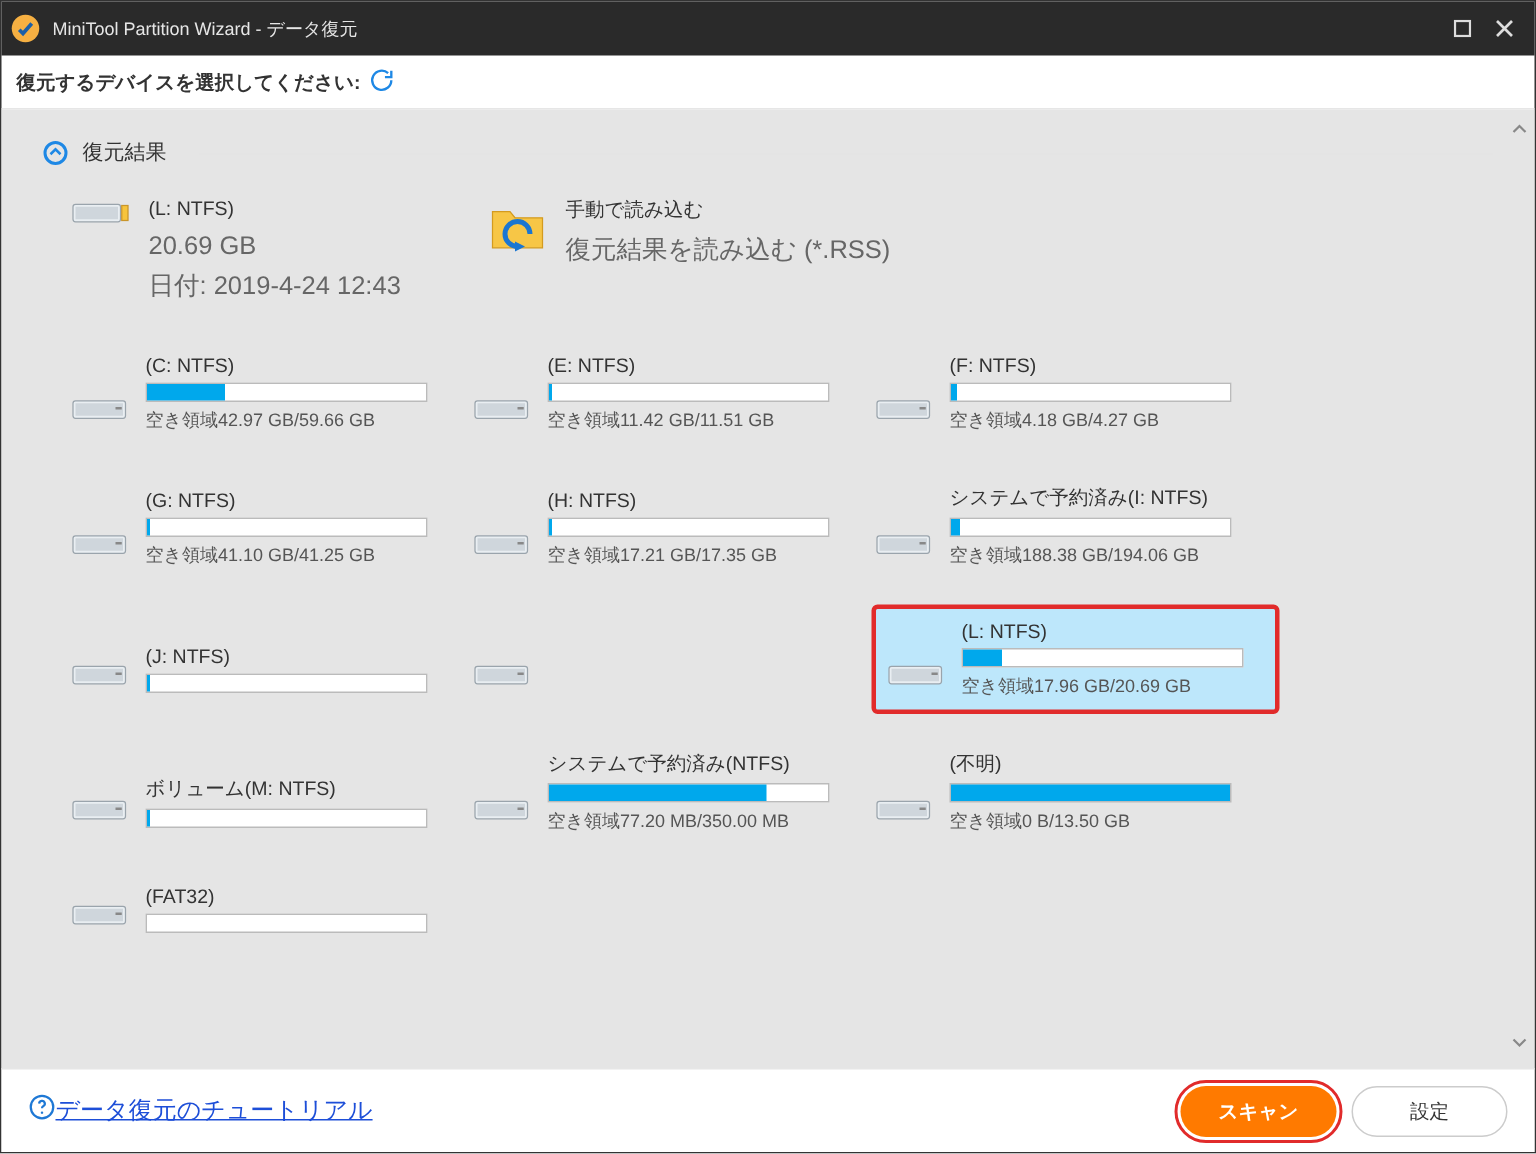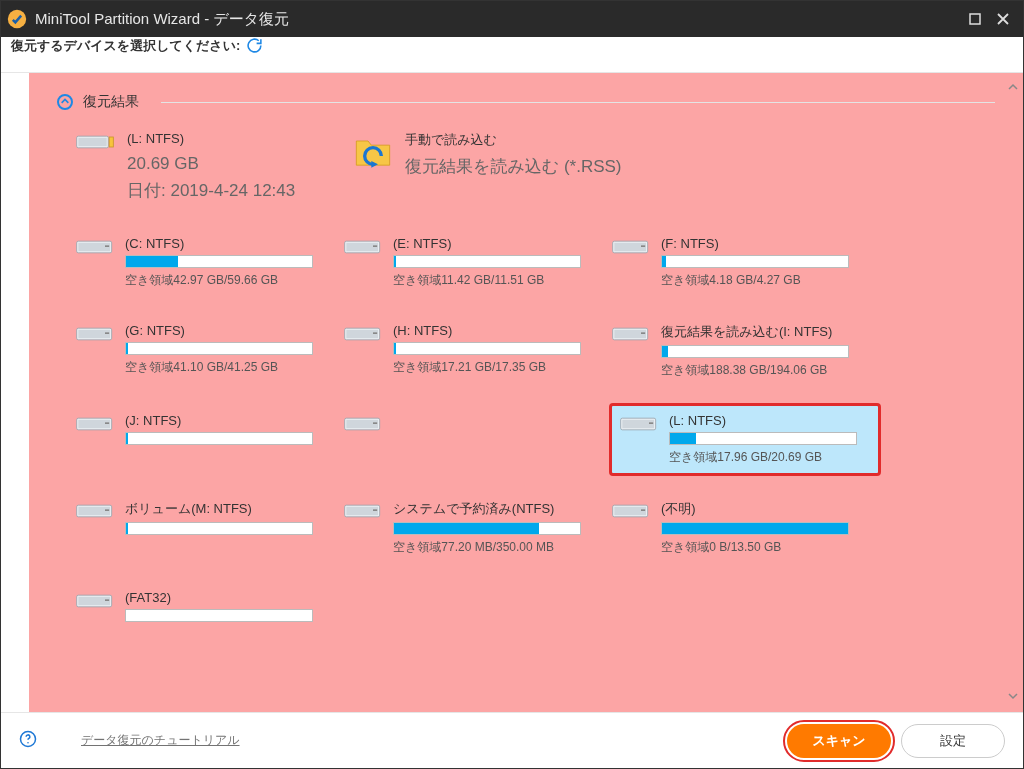--- a/index.html
+++ b/index.html
@@ -1,45 +1,45 @@
 <!DOCTYPE html>
 <html><head>
 <meta charset="utf-8">
 <style>
 * { box-sizing: border-box; margin: 0; padding: 0; }
 html, body { width: 1024px; height: 769px; overflow: hidden; font-family: "Meiryo UI", "Yu Gothic UI", sans-serif; background: #fff; }
 .window { width: 1024px; height: 769px; border: 1px solid #333; display: flex; flex-direction: column; background: #fff; }
-.titlebar { height: 36px; background: #2a2a2a; color: #e6e6e6; display: flex; align-items: center; padding: 0 6px; font-size: 15px; justify-content: flex-end; }
+.titlebar { height: 36px; background: #2a2a2a; color: #e6e6e6; display: flex; align-items: center; padding: 0 6px; font-size: 12px; justify-content: flex-end; }
 .titlebar .app-icon { width: 20px; height: 20px; margin-right: 8px; }
 .titlebar .spacer { flex: 1; }
 .titlebar .wbtn { width: 28px; height: 28px; display: flex; align-items: center; justify-content: center; color: #ddd; font-size: 15px; cursor: pointer; }
-.select-row { height: 36px; border-bottom: 1px solid #e6e6e6; display: flex; padding: 0 10px; font-size: 13px; font-weight: bold; color: #333; }
+.select-row { height: 36px; border-bottom: 1px solid #e6e6e6; display: flex; align-items: center; padding: 0 10px; font-size: 13px; font-weight: bold; color: #333; }
 .refresh-icn { margin-left: 6px; color: #1e88e5; cursor: pointer; }
-.content { flex: 1; overflow-y: auto; overflow-x: hidden; position: relative; padding: 20px 28px 20px 28px; background: #fca5a5; margin-left: 28px; }
+.content { flex: 1; overflow-y: auto; overflow-x: hidden; position: relative; padding: 20px 28px 20px 28px; background: #e5e5e5; }
 .section { margin-bottom: 24px; }
 .sec-head { display: flex; align-items: center; gap: 10px; font-size: 14px; color: #333; margin-bottom: 20px; }
 .sec-head .divider { flex: 1; height: 1px; background: #e4e4e4; margin-left: 12px; }
 .collapse-btn { width: 16px; height: 16px; border: 2px solid #1e88e5; border-radius: 50%; display: inline-flex; align-items: center; justify-content: center; color: #1e88e5; cursor: pointer; }
 .collapse-btn svg { width: 10px; height: 10px; }
 .restore-row { display: flex; align-items: flex-start; gap: 48px; padding-left: 18px; }
 .restore-item { display: flex; align-items: flex-start; gap: 12px; }
 .disk-icon { width: 40px; height: 22px; }
 .folder-icon { width: 40px; height: 40px; }
 .restore-item .ttl { font-size: 13px; color: #333; margin-bottom: 4px; }
 .restore-item .sub { font-size: 17px; color: #666; line-height: 1.6; }
 .drive-grid { display: grid; grid-template-columns: repeat(3, 268px); gap: 18px 0; padding-left: 18px; }
-.drive { display: flex; align-items: flex-start; gap: 10px; padding: 8px 12px 8px 0; cursor: pointer; border-radius: 2px; }
+.drive { display: flex; align-items: flex-end; gap: 10px; padding: 8px 12px 8px 0; cursor: pointer; border-radius: 2px; }
 .drive.selected { background: #bde7fb; outline: 3px solid #e12b2b; outline-offset: -1px; padding-left: 8px; }
 .dlabel { flex: 1; }
 .dname { font-size: 13px; color: #333; margin-bottom: 4px; }
 .bar { width: 188px; height: 13px; border: 1px solid #bbb; background: #fff; margin-bottom: 4px; position: relative; }
 .bar .fill { height: 100%; background: #00a8ec; }
 .dspace { font-size: 12px; color: #555; }
 .footer { height: 56px; border-top: 1px solid #e6e6e6; display: flex; align-items: center; padding: 0 18px; background: #fff; }
-.help { display: flex; align-items: center; gap: 6px; font-size: 12px; color: #737373; text-decoration: underline; cursor: pointer; margin-left: 44px; }
+.help { display: flex; align-items: center; gap: 6px; font-size: 16px; color: #1d4ed8; text-decoration: underline; cursor: pointer; }
 .footer .spacer { flex: 1; }
 .btn { min-width: 104px; height: 34px; border-radius: 17px; border: 1px solid #ccc; background: #fff; font-size: 13px; color: #333; cursor: pointer; margin-left: 10px; display: inline-flex; align-items: center; justify-content: center; }
 .btn-primary { background: #ff7a00; border: none; color: #fff; font-weight: bold; outline: 2px solid #e12b2b; outline-offset: 2px; }
 .scroll-ind { position: absolute; top: 6px; right: 4px; color: #9aa0a6; }
 .scroll-ind.bottom { top: auto; bottom: 6px; }
 </style>
 </head>
 <body>
 
 <div class="window">
@@ -195,21 +195,21 @@
               <div class="dspace">空き領域17.21 GB/17.35 GB</div>
             </div>
           </div>
           <div class="drive">
             <span><svg class="disk-icon" viewBox="0 0 48 26">
                 <rect x="2" y="6" width="42" height="14" rx="2" fill="#e9eef2" stroke="#9aa4ac"></rect>
                 <rect x="4" y="8" width="38" height="10" fill="#cfd6dc"></rect>
                 <rect x="36" y="11" width="5" height="2" fill="#888"></rect>
               </svg></span>
             <div class="dlabel">
-              <div class="dname">復元結果を読み込む(I: NTFS)</div>
+              <div class="dname">システムで予約済み(I: NTFS)</div>
               <div class="bar">
                 <div class="fill" style="width:3%"></div>
               </div>
               <div class="dspace">空き領域188.38 GB/194.06 GB</div>
             </div>
           </div>
           <div class="drive">
             <span><svg class="disk-icon" viewBox="0 0 48 26">
                 <rect x="2" y="6" width="42" height="14" rx="2" fill="#e9eef2" stroke="#9aa4ac"></rect>
                 <rect x="4" y="8" width="38" height="10" fill="#cfd6dc"></rect>

